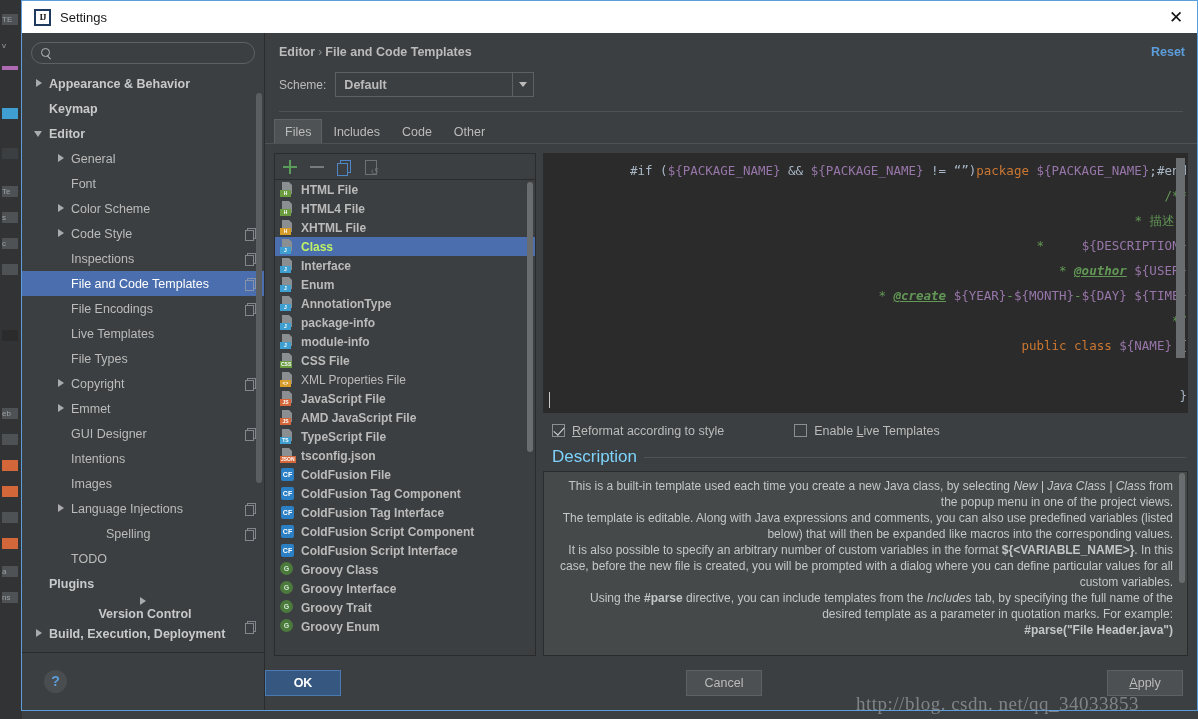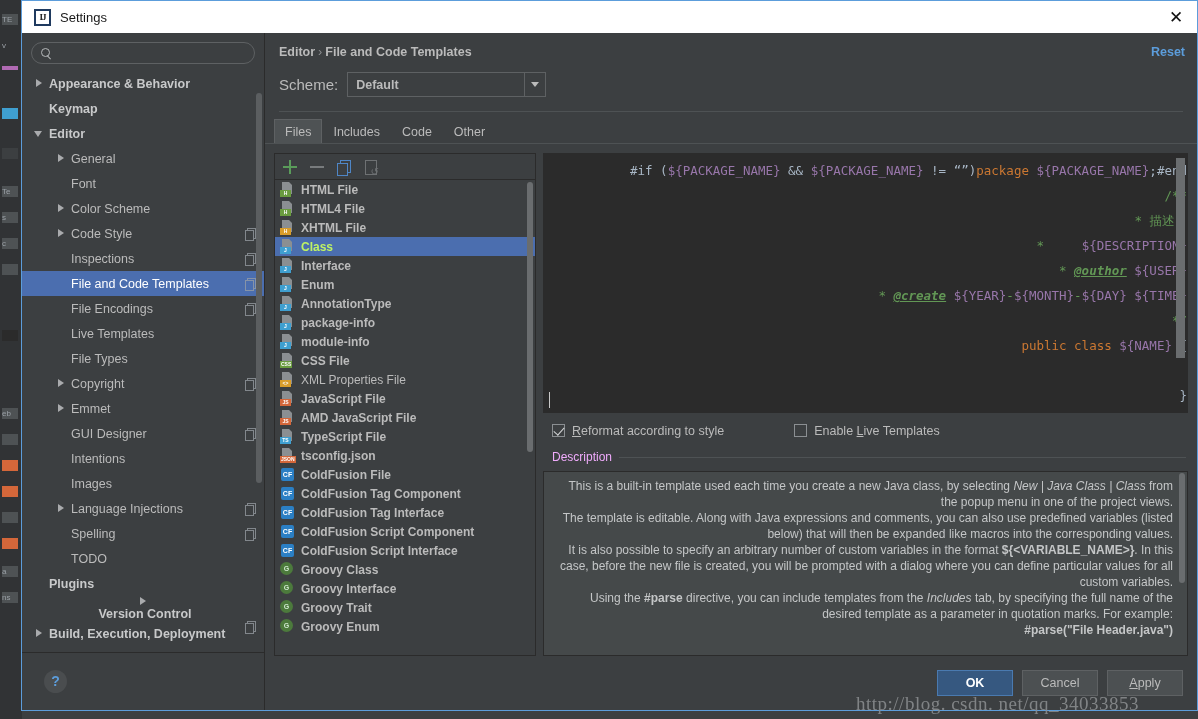--- a/index.html
+++ b/index.html
@@ -175,21 +175,21 @@
   #content-header { padding: 12px 14px 0 14px; position: relative; }
   #breadcrumb { font-size: 12.5px; font-weight: bold; color: #bbbbbb; }
   #breadcrumb .sep { color: #8c8f91; font-weight: normal; padding: 0 3px; }
   #reset-link {
     position: absolute; right: 12px; top: 12px;
     font-size: 12.5px; color: #5c9ddb; cursor: pointer; font-weight: bold;
   }
   #scheme-row {
     display: flex; align-items: center; margin-top: 13px;
   }
-  #scheme-row .lbl { font-size: 15px; color: #bbbbbb; margin-right: 9px; }
+  #scheme-row .lbl { font-size: 12px; color: #bbbbbb; margin-right: 9px; }
   #scheme-combo {
     width: 199px; height: 25px;
     border: 1px solid #5e6163; background: #3c3f41;
     display: flex; align-items: center; cursor: pointer;
   }
   #scheme-combo .val {
     flex: 1 1 auto; padding-left: 8px; font-size: 12.5px;
     font-weight: bold; color: #bbbbbb;
   }
   #scheme-combo .arrowbox {
@@ -352,21 +352,21 @@
     border-width: 0 1.8px 1.8px 0; transform: rotate(42deg);
   }
   .cb .cbl { font-size: 12.5px; color: #bbbbbb; }
   .cb .cbl u { text-decoration: underline; }
   #cb-gap { width: 46px; }
 
   #desc-header {
     display: flex; align-items: center; gap: 7px;
     padding: 0 2px 0 9px; height: 18px; flex: 0 0 18px;
   }
-  #desc-header .t { font-size: 12px; color: #f0abfc; white-space: nowrap; }
+  #desc-header .t { font-size: 17px; color: #7dd3fc; white-space: nowrap; }
   #desc-header .line { flex: 1 1 auto; height: 1px; background: #4e5254; }
 
   #desc-box {
     flex: 1 1 auto; margin: 5px 0 0 0; min-height: 0;
     border: 1px solid #2b2b2b; background: #45494a;
     position: relative; overflow: hidden;
   }
   #desc-text {
     padding: 6px 14px 6px 8px;
     font-size: 12px; line-height: 16px; color: #c4c6c7;
@@ -375,21 +375,21 @@
   #desc-text i { font-style: italic; }
   #desc-text b { font-weight: bold; }
   #desc-scrollbar { position: absolute; right: 1px; top: 1px; width: 8px; }
   #desc-scrollbar .thumb {
     position: absolute; left: 1px; width: 6px; background: #6a6d6f; border-radius: 3px;
   }
 
   
   #footer {
     height: 54px; flex: 0 0 54px;
-    display: flex; align-items: center; justify-content: flex-end;
+    display: flex; align-items: center; justify-content: space-between;
     padding-right: 14px; gap: 9px;
     background: #3c3f41; position: relative;
   }
   .dlg-btn {
     min-width: 76px; height: 26px; padding: 0 14px;
     border: 1px solid #5e6163; background: #4c5052;
     color: #bbbbbb; font-size: 12.5px; cursor: pointer;
     display: flex; align-items: center; justify-content: center;
     font-family: "Liberation Sans", sans-serif;
   }
@@ -526,21 +526,21 @@
           </div>
           <div class="tree-item" style="padding-left: 34px;">
             <span class="arrow "></span>
             <span class="label">Images</span>
           </div>
           <div class="tree-item" style="padding-left: 34px;">
             <span class="arrow right"></span>
             <span class="label">Language Injections</span>
             <span class="proj-badge"></span>
           </div>
-          <div class="tree-item" style="padding-left: 34px;">
+          <div class="tree-item" style="padding-left: 34px; gap: 35px;">
             <span class="arrow "></span>
             <span class="label">Spelling</span>
             <span class="proj-badge"></span>
           </div>
           <div class="tree-item" style="padding-left: 34px;">
             <span class="arrow "></span>
             <span class="label">TODO</span>
           </div>
           <div class="tree-item bold" style="padding-left: 12px;">
             <span class="arrow "></span>

